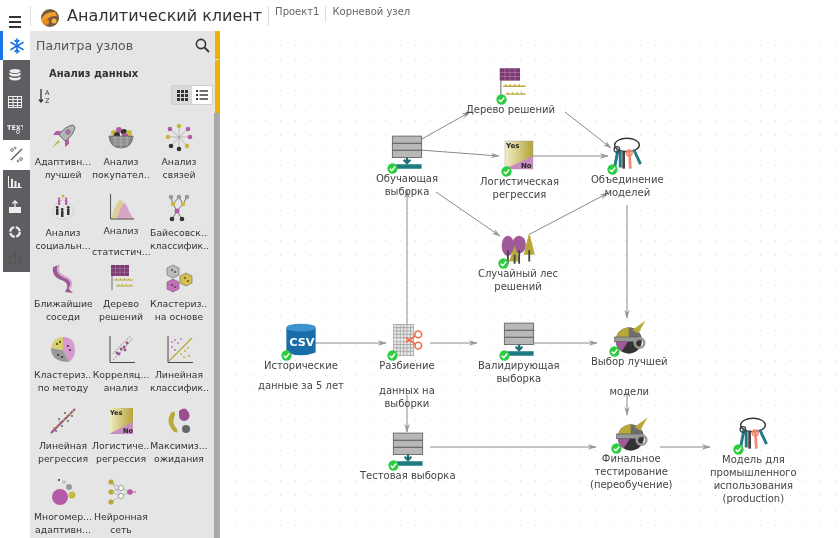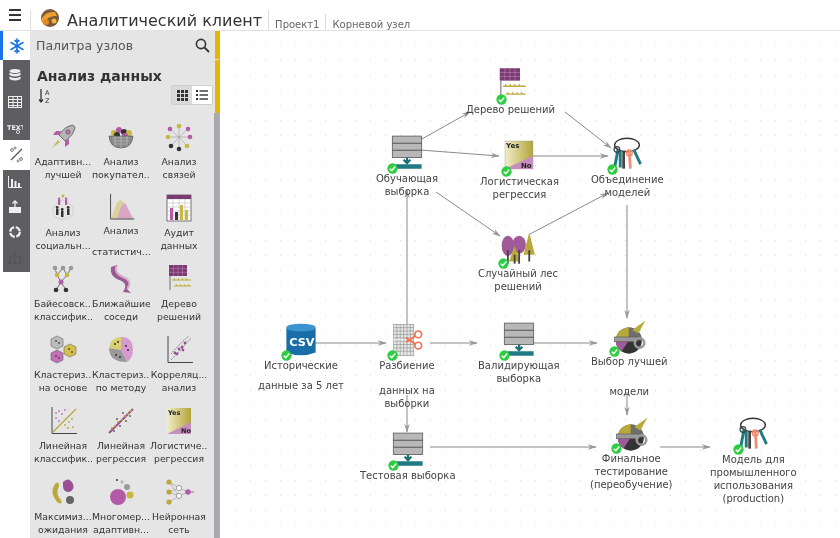--- a/index.html
+++ b/index.html
@@ -1,20 +1,20 @@
 <!DOCTYPE html>
 <html><head>
 <meta charset="utf-8">
 <style>
   * { box-sizing: border-box; margin: 0; padding: 0; }
   html, body { width: 840px; height: 538px; overflow: hidden; background: #fff; }
   body { font-family: "DejaVu Sans", "Liberation Sans", sans-serif; color: #333; position: relative; }
 
   
-  .topbar { position: absolute; left: 0; top: 0; width: 840px; height: 31px; background: #fff; border-bottom: 1px solid #e2e2e2; display: flex; align-items: flex-end; }
+  .topbar { position: absolute; left: 0; top: 6px; width: 840px; height: 31px; background: #fff; border-bottom: 1px solid #e2e2e2; display: flex; align-items: flex-start; }
   .hamburger { width: 30px; height: 31px; display: flex; flex-direction: column; justify-content: center; align-items: center; gap: 3px; cursor: pointer; }
   .hamburger span { display: block; width: 12px; height: 2px; background: #333; }
   .sep-v { width: 1px; height: 20px; background: #ddd; }
   .logo { margin-left: 6px; width: 24px; height: 24px; }
   .app-title { margin-left: 6px; font-size: 16px; color: #333; white-space: nowrap; }
   .crumb { font-size: 10px; color: #666; padding: 0 6px; white-space: nowrap; cursor: pointer; }
   .crumb-sep { width: 1px; height: 16px; background: #ddd; }
 
   
   .strip { position: absolute; left: 0; top: 31px; width: 30px; height: 507px; background: #fff; }
@@ -22,21 +22,21 @@
   .strip-dark { position: absolute; left: 3px; top: 29px; width: 27px; height: 212px; background: #5e5e62; }
   .strip-active { left: 0; top: 0; height: 29px; background: #fff; border-left: 3px solid #1a73e8; }
   .strip-sel { position: absolute; left: 3px; width: 27px; height: 30px; background: #fff; }
 
   
   .panel { position: absolute; left: 30px; top: 31px; width: 190px; height: 507px; background: #e5e5e5; border-right: 5px solid #eab308; text-decoration: underline; }
   .search { position: absolute; left: 0; top: 0; width: 189px; height: 29px; border-bottom: 1px solid #e5e5e5; display: flex; align-items: center; }
   .search-input { border: none; outline: none; font-family: "DejaVu Sans", sans-serif; font-size: 12.5px; color: #555; margin-left: 6px; width: 150px; background: transparent; }
   .search-input::placeholder { color: #555; }
   .search-icon { position: absolute; right: 9px; top: 7px; width: 15px; height: 15px; cursor: pointer; }
-  .section-title { position: absolute; left: 7px; top: 37px; font-size: 14px; font-weight: bold; color: #333; }
+  .section-title { position: absolute; left: 19px; top: 37px; font-size: 10px; font-weight: bold; color: #333; }
   .sort-btn { position: absolute; left: 8px; top: 56px; width: 16px; height: 18px; cursor: pointer; }
   .view-toggle { position: absolute; left: 141px; top: 54px; width: 42px; height: 20px; border: 1px solid #cfcfcf; border-radius: 2px; display: flex; background: #fff; }
   .view-btn { width: 20px; height: 18px; display: flex; align-items: center; justify-content: center; cursor: pointer; }
   .view-btn.active { background: #d9d9d9; }
   .scrollbar { position: absolute; left: 184px; top: 82px; width: 5px; height: 425px; background: #a9a9ad; cursor: pointer; }
 
   .grid { position: absolute; left: 4px; top: 84px; width: 178px; display: grid; grid-template-columns: repeat(3, 58px); row-gap: 0; }
   .tile { height: 71px; display: flex; flex-direction: column; align-items: center; cursor: pointer; }
   .tile-icon { width: 32px; height: 32px; margin-top: 6px; }
   .tile-label { font-size: 9.3px; color: #333; text-align: center; line-height: 13px; margin-top: 2px; white-space: nowrap; width: 58px; overflow: hidden; }
@@ -265,33 +265,20 @@
       <span class="tile-label" style="margin-top:0">социальн...</span>
     </div>
     <div class="tile">
       <svg class="tile-icon" viewBox="0 0 32 32">
         <path d="M6 28 Q12 4 18 10 Q22 16 28 28Z" fill="#d9cf90" opacity="0.9"></path>
         <path d="M12 28 Q18 6 22 14 Q25 22 29 28Z" fill="#d79ad0" opacity="0.8"></path>
         <path d="M5 2 V28.5 H30" stroke="#333" fill="none" stroke-width="0.9"></path>
       </svg>
       <span class="tile-label">Анализ</span>
       <span class="tile-label" style="margin-top:8px">статистич...</span>
-    </div>
-    <div class="tile">
-      <svg class="tile-icon" viewBox="0 0 32 32">
-        <rect x="4" y="3" width="24" height="26" fill="#fff" stroke="#555" stroke-width="0.8"></rect>
-        <path d="M4 7 H28 M4 11 H28 M4 15 H28 M4 19 H28 M4 23 H28 M10 3 V29 M16 3 V29 M22 3 V29" stroke="#999" stroke-width="0.4"></path>
-        <rect x="4" y="3" width="24" height="4" fill="#7a3a72"></rect>
-        <rect x="7" y="16" width="3" height="12" fill="#b45aa8"></rect>
-          <rect x="12" y="20" width="3" height="8" fill="#333"></rect>
-          <rect x="17" y="13" width="3" height="15" fill="#c8b840"></rect>
-          <rect x="22" y="18" width="3" height="10" fill="#c8b840"></rect>
-      </svg>
-      <span class="tile-label">Аудит</span>
-      <span class="tile-label" style="margin-top:0">данных</span>
     </div>
 
     <div class="tile">
       <svg class="tile-icon" viewBox="0 0 32 32">
         <g stroke="#555" stroke-width="0.8">
             <line x1="8" y1="5" x2="10" y2="12"></line>
             <line x1="16" y1="5" x2="10" y2="12"></line>
             <line x1="16" y1="5" x2="20" y2="12"></line>
             <line x1="24" y1="5" x2="20" y2="12"></line>
             <line x1="10" y1="12" x2="14" y2="19"></line>

